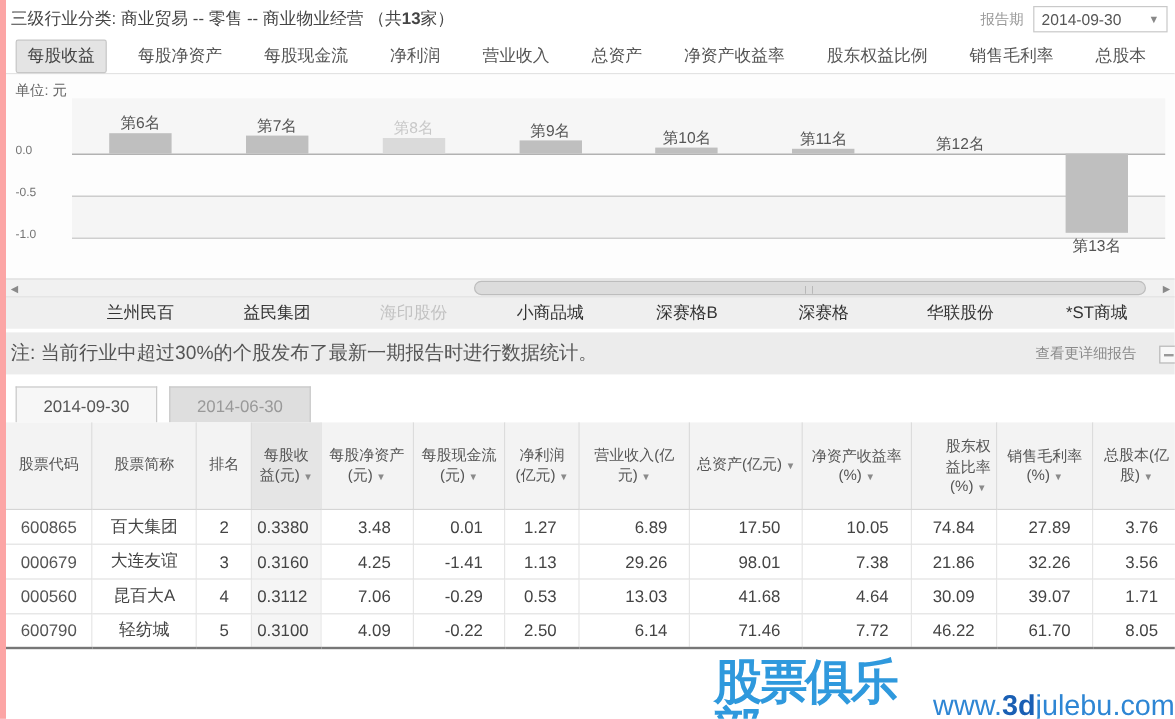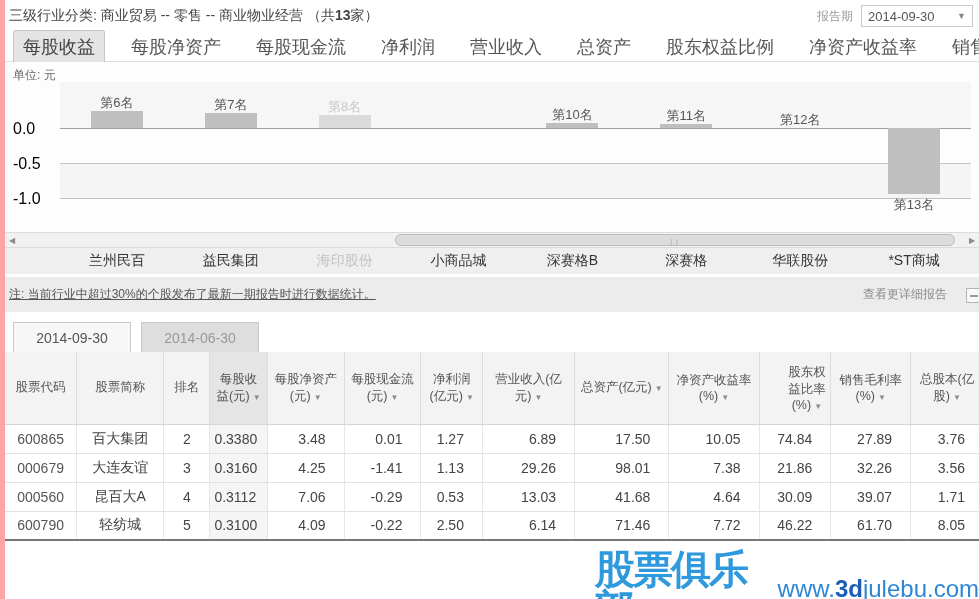--- a/index.html
+++ b/index.html
@@ -13,31 +13,31 @@
   .page-title b { font-weight:bold; }
   .report-period { display:flex; align-items:center; gap:8px; }
   .rp-label { font-size:12px; color:#999; }
   .rp-select { width:112px; height:22px; border:1px solid #c9c9c9; background:#fff; display:flex;
                align-items:center; justify-content:space-between; padding:0 6px; font-size:13px; color:#555; cursor:pointer; }
   .rp-select .chev { font-size:9px; color:#888; }
 
   
   .metric-tabs { height:30px; display:flex; align-items:center; gap:17px; padding:0 8px;
                  border-bottom:1px solid #ddd; }
-  .mtab { font-size:18px; color:#555; padding:4px 9px; cursor:pointer; white-space:nowrap; }
+  .mtab { font-size:14px; color:#555; padding:4px 9px; cursor:pointer; white-space:nowrap; }
   .mtab.active { background:#e4e4e4; border:1px solid #c6c6c6; border-radius:2px; color:#444; }
 
   
   .chart-section { position:relative; height:170px; background:#fdfdfd; }
   .unit-label { position:absolute; left:8px; top:5px; font-size:12px; color:#666; }
   .plot { position:absolute; left:55px; right:8px; top:20px; height:140px; }
   .band { position:absolute; left:0; right:0; }
   .gridline { position:absolute; left:0; right:0; height:1px; background:#c4c4c4; }
   .gridline.zero { background:#a0a0a0; }
-  .ytick { position:absolute; width:44px; text-align:left; left:8px; font-size:16px; color:#000000; }
+  .ytick { position:absolute; width:44px; text-align:left; left:8px; font-size:10px; color:#737373; }
   .slot { position:absolute; top:0; bottom:0; }
   .bar { position:absolute; left:50%; transform:translateX(-50%); width:52px; background:#bfbfbf; }
   .bar.dim { background:#dadada; }
   .bar-label { position:absolute; left:0; right:0; text-align:center; font-size:13px; color:#555; white-space:nowrap; }
   .bar-label.dim { color:#c8c8c8; }
 
   
   .hscroll { position:relative; height:16px; background:#f1f1f1; border-top:1px solid #dcdcdc; border-bottom:1px solid #dcdcdc; }
   .hs-arrow { position:absolute; top:1px; width:14px; height:12px; font-size:8px; color:#8a8a8a;
               display:flex; align-items:center; justify-content:center; cursor:pointer; }
@@ -48,21 +48,21 @@
 
   
   .xlabels { position:relative; height:26px; background:#efefef; }
   .xl-wrap { position:absolute; left:55px; right:8px; top:0; bottom:0; }
   .xlabel { position:absolute; top:4px; text-align:center; font-size:14px; color:#333; white-space:nowrap; }
   .xlabel.dim { color:#c2c2c2; }
 
   
   .note-row { height:38px; background:#ececec; display:flex; align-items:center; padding:0 24px 0 4px;
               border-top:3px solid #fff; position:relative; }
-  .note-text { font-size:12px; color:#555; flex:1;text-decoration:underline; }
+  .note-text { font-size:16px; color:#555; flex:1; }
   .detail-link { font-size:12px; color:#8a8a8a; cursor:pointer; margin-right:8px; }
   .report-icon { width:16px; height:15px; border:1px solid #b5b5b5; background:#f8f8f8; position:absolute; right:-3px; top:11px;
                  display:flex; align-items:center; justify-content:center; cursor:pointer; }
   .report-icon i { display:block; width:8px; height:2px; background:#999; }
 
   
   .date-tabs { height:40px; display:flex; align-items:flex-end; padding-left:8px; gap:10px; background:#fff; }
   .dtab { width:118px; height:30px; display:flex; align-items:center; justify-content:center;
           font-size:14px; cursor:pointer; border:1px solid #c9c9c9; border-bottom:none; }
   .dtab.active { background:#f7f7f7; color:#555; }
@@ -106,22 +106,22 @@
     </div>
   </div>
 
   <div class="metric-tabs">
       <div class="mtab active">每股收益</div>
       <div class="mtab">每股净资产</div>
       <div class="mtab">每股现金流</div>
       <div class="mtab">净利润</div>
       <div class="mtab">营业收入</div>
       <div class="mtab">总资产</div>
+      <div class="mtab">净资产收益率</div>
       <div class="mtab">股东权益比例</div>
-      <div class="mtab">净资产收益率</div>
       <div class="mtab">销售毛利率</div>
       <div class="mtab">总股本</div>
     </div>
 
   <div class="chart-section">
     <div class="unit-label">单位: 元</div>
     <div class="plot">
         <div class="band" style="top: 0px; height: 46px; background: rgb(246, 246, 246);"></div>
         <div class="band" style="top: 81px; height: 35px; background: rgb(245, 245, 245);"></div>
         <div class="gridline zero" style="top: 46px;"></div>
@@ -135,20 +135,24 @@
           <div class="bar-label" style="top: 12px;">第6名</div>
         </div>
         <div class="slot" style="left: 12.5%; width: 12.5%; text-decoration: underline;">
           <div class="bar" style="top: 31px; height: 15px;"></div>
           <div class="bar-label" style="top: 14px;">第7名</div>
         </div>
         <div class="slot" style="left: 25%; width: 12.5%;">
           <div class="bar dim" style="top: 33px; height: 13px;"></div>
           <div class="bar-label dim" style="top: 16px;">第8名</div>
         </div>
+        <div class="slot" style="left: 37.5%; width: 12.5%;">
+          <div class="bar" style="top: 35px; height: 11px;"></div>
+          <div class="bar-label" style="top: 18px;">第9名</div>
+        </div>
         <div class="slot" style="left: 50%; width: 12.5%;">
           <div class="bar" style="top: 41px; height: 5px;"></div>
           <div class="bar-label" style="top: 24px;">第10名</div>
         </div>
         <div class="slot" style="left: 62.5%; width: 12.5%;">
           <div class="bar" style="top: 42px; height: 4px;"></div>
           <div class="bar-label" style="top: 25px;">第11名</div>
         </div>
         <div class="slot" style="left: 75%; width: 12.5%;">
           <div class="bar" style="top: 46px; height: 0px;"></div>

